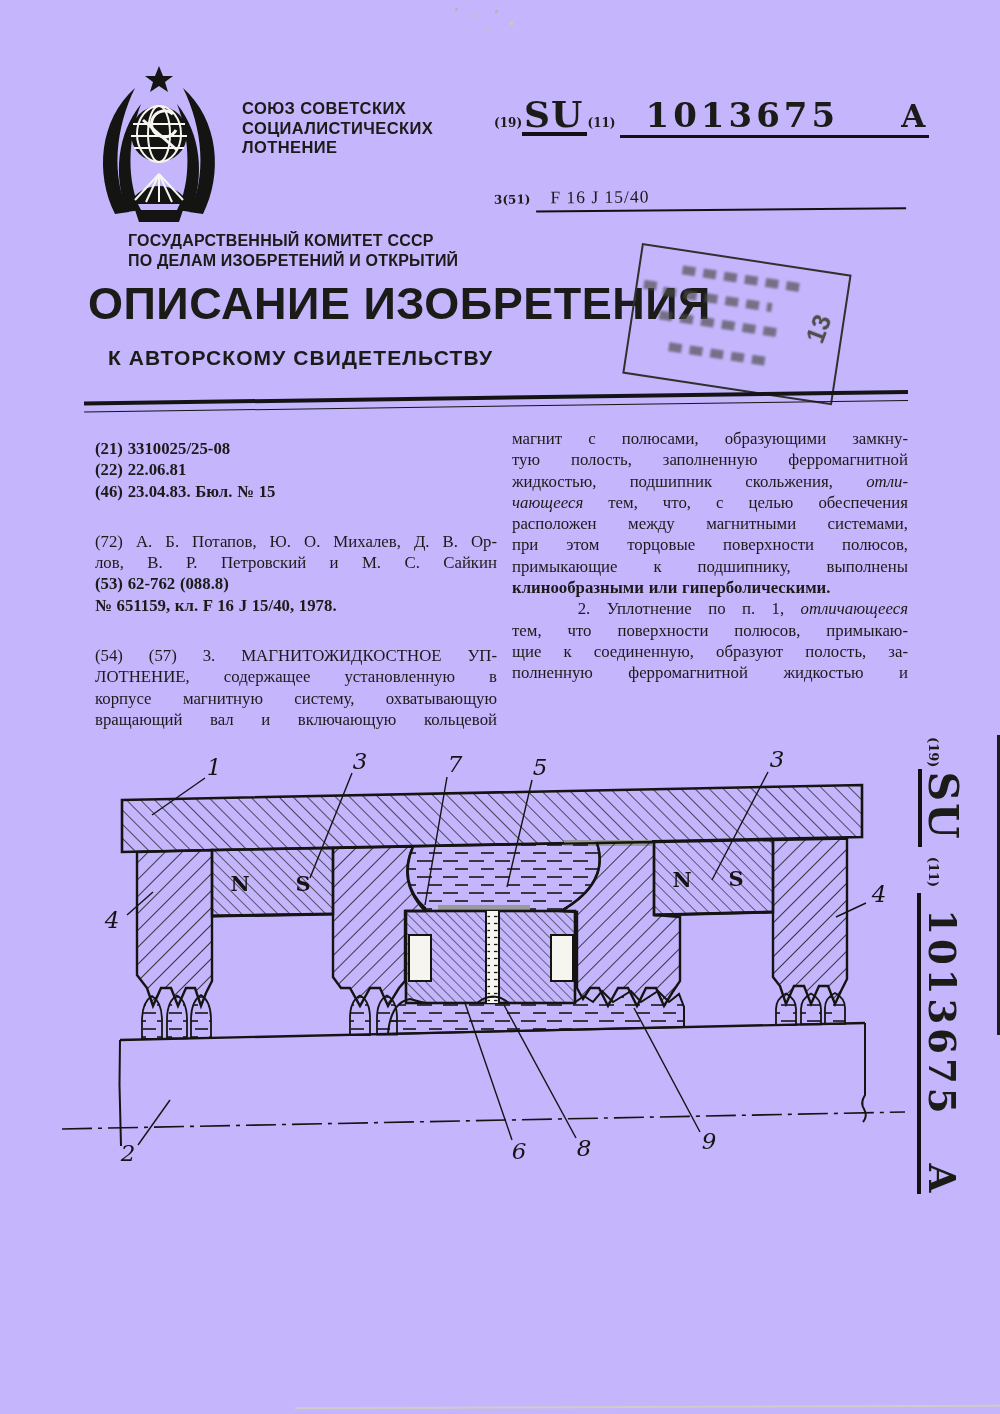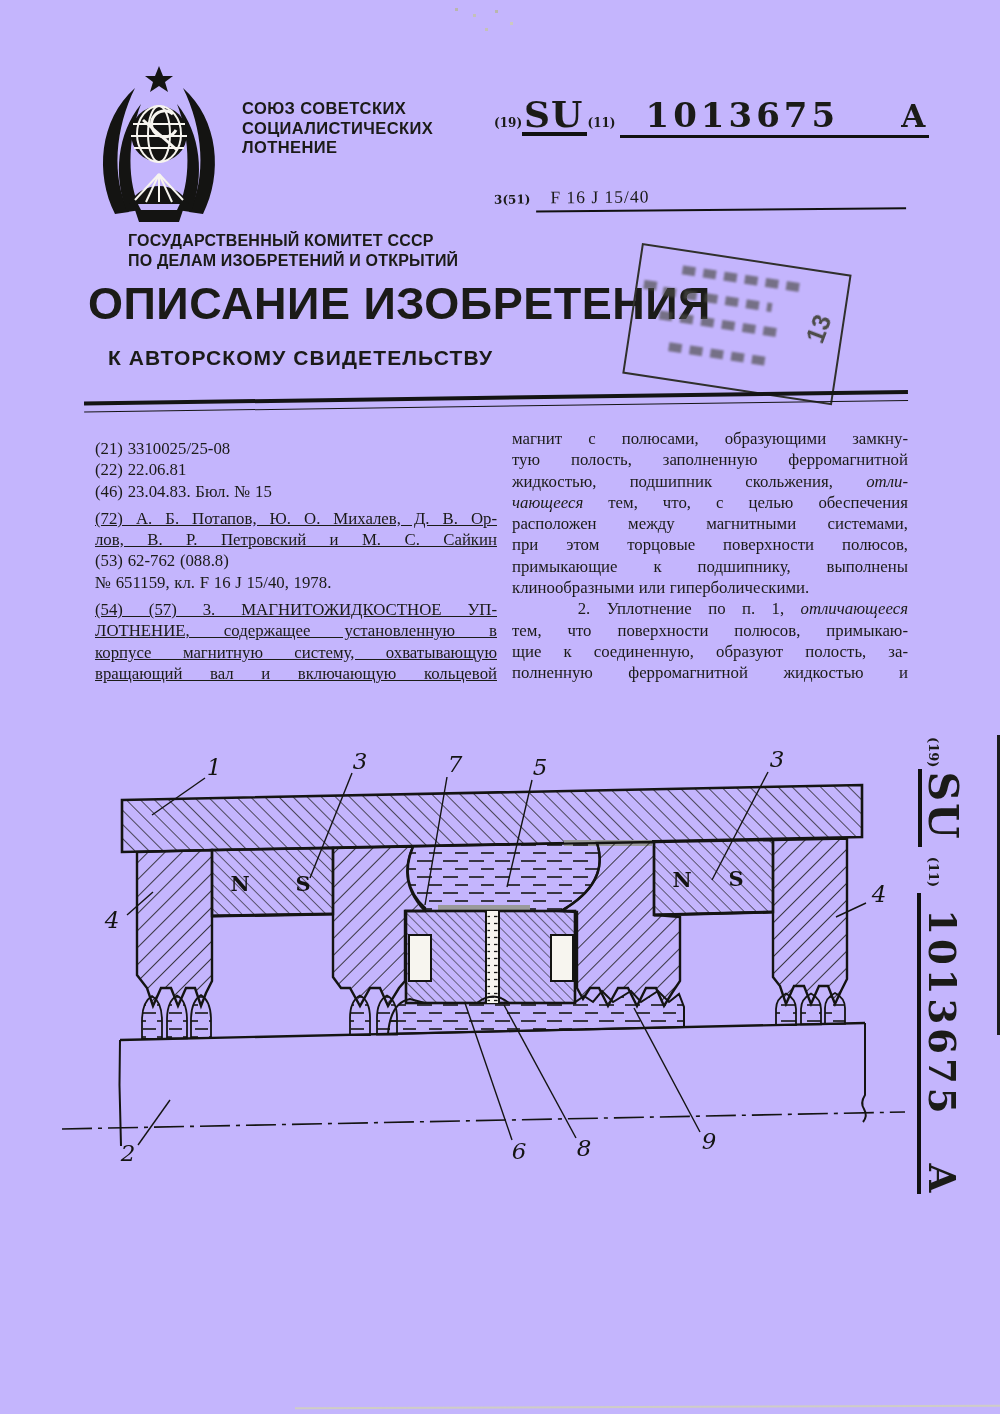--- a/index.html
+++ b/index.html
@@ -42,23 +42,23 @@
   .smudge{position:absolute; height:9px; filter:blur(1.1px); opacity:.65;
          background:repeating-linear-gradient(90deg,#4c4c48 0 13px,transparent 13px 21px);}
   .stamp-13{position:absolute; right:8px; top:42px; font-size:25px; font-weight:bold;
          color:#4c4c48; transform:rotate(-78deg); filter:blur(.4px);
          font-family:"Liberation Sans",sans-serif;}
   
   .col{font-size:16.8px; line-height:21.3px; word-spacing:.5px;}
   .col-left{left:95px; top:438px; width:402px;}
   .col-right{left:512px; top:428px; width:396px;}
   .para{margin:0;}
-  .para.gap{margin-top:6px;text-decoration:underline;}
+  .para.gap{margin-top:29px;}
   .jline{text-align:justify; text-align-last:justify;}
-  .jline.nat{text-align:center; text-align-last:left;}
+  .jline.nat{text-align:center; text-align-last:left;font-weight:bold;}
   .jline em{font-style:italic;}
   .bl{white-space:nowrap;}
   
   .sidebar{left:963px; top:737px; transform:rotate(90deg); transform-origin:left top;
          display:flex; align-items:baseline; white-space:nowrap; width:402px;}
   .sb-sm{font-size:13px; font-weight:bold; font-family:"DejaVu Serif",serif;}
   .sb-su{font-family:"DejaVu Serif",serif; font-weight:bold; font-size:41px; line-height:1;
          border-bottom:4.5px solid #111; padding:0 6px 0 2px; letter-spacing:2px; margin-left:2px;}
   .sb-num{font-family:"DejaVu Serif",serif; font-weight:bold; font-size:37px; line-height:1;
          border-bottom:4px solid #111; padding:0 2px 2px 16px; letter-spacing:4px; margin-left:6px;}

